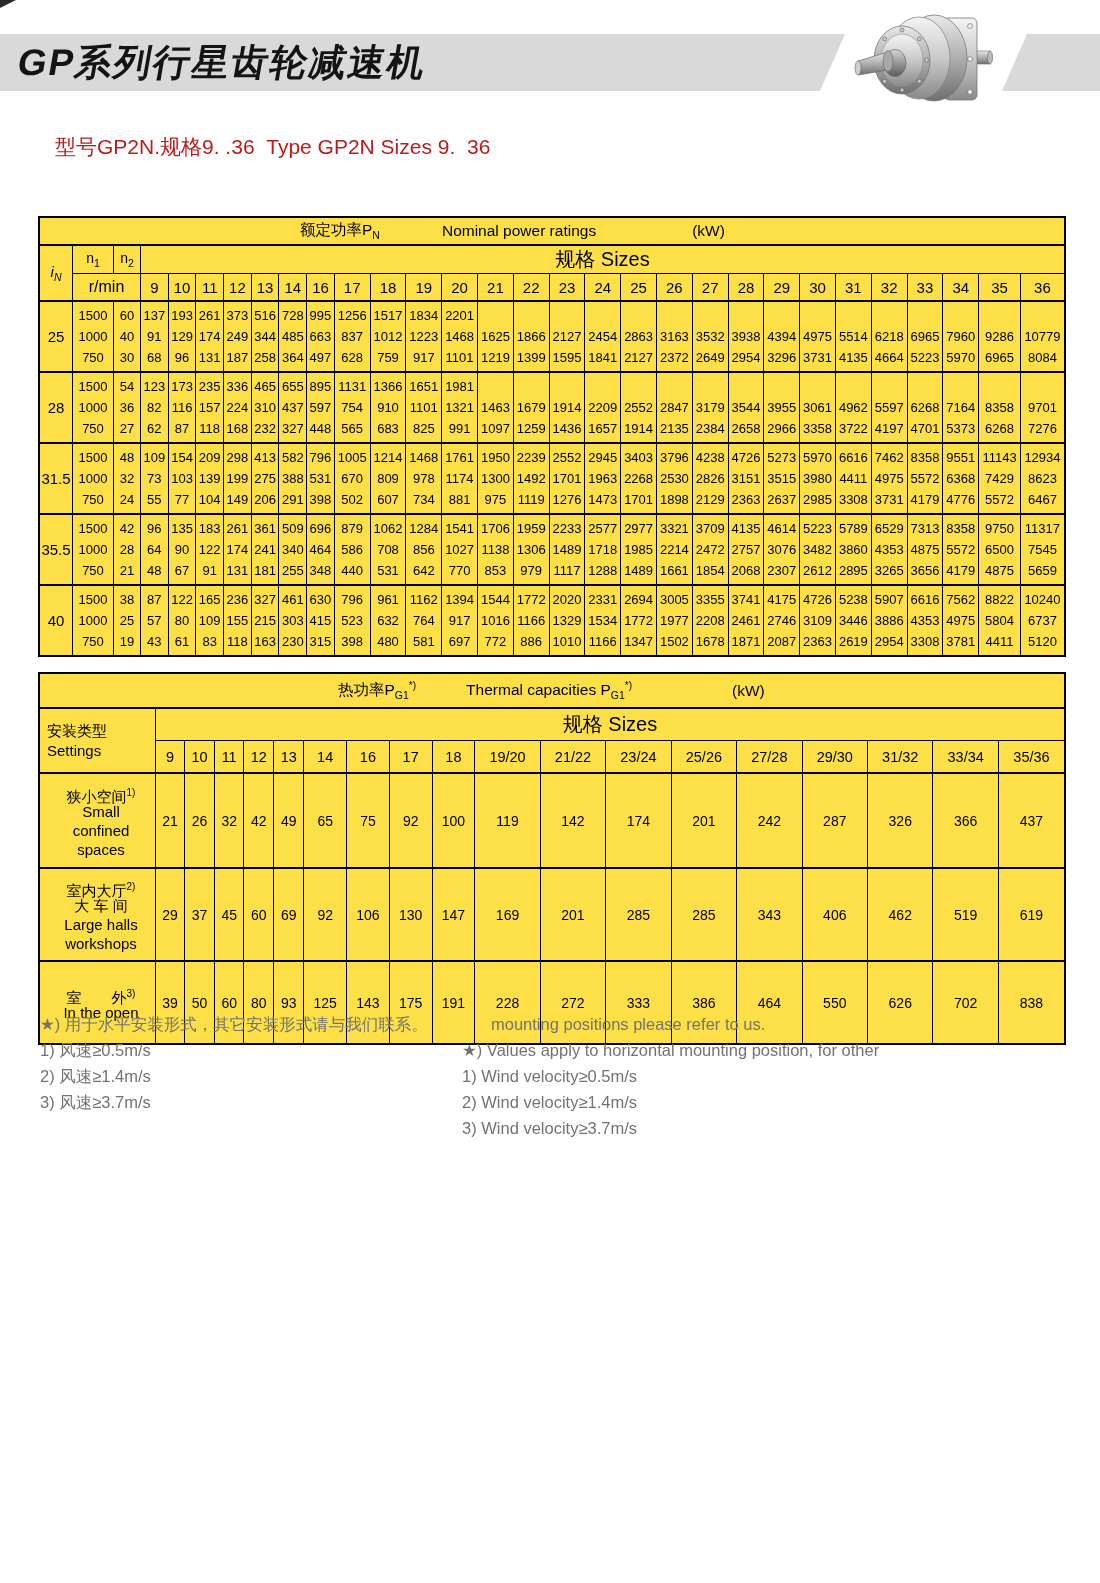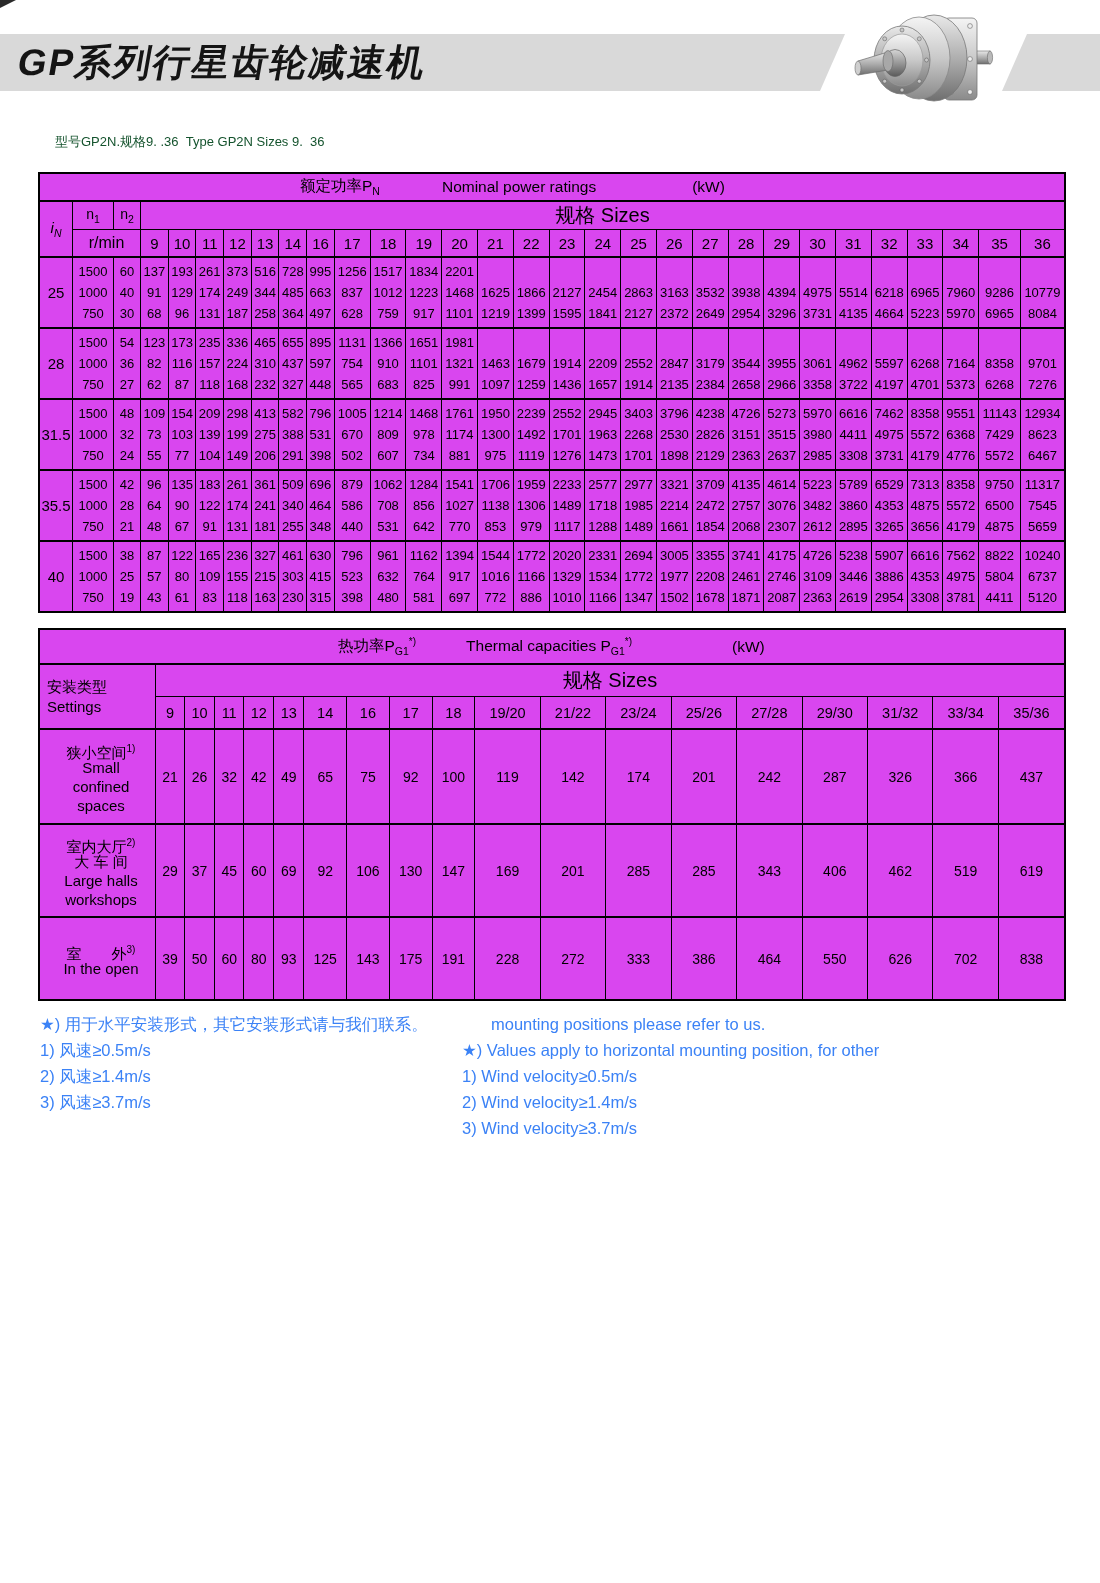--- a/index.html
+++ b/index.html
@@ -9,23 +9,23 @@
   .corner-mark{position:absolute;left:0;top:0;width:16px;height:8px;background:#2a2a2a;
         clip-path:polygon(0 0,100% 0,0 100%);}
   .band{position:absolute;left:0;top:34px;width:845px;height:57px;background:#d9d9d9;
         clip-path:polygon(0 0,100% 0,calc(100% - 25px) 100%,0 100%);
         display:flex;align-items:center;}
   .band-right{position:absolute;left:1002px;top:34px;width:98px;height:57px;background:#d9d9d9;
         clip-path:polygon(25px 0,100% 0,100% 100%,0 100%);}
   .title{font-size:37px;font-weight:bold;letter-spacing:2px;color:#141414;
         transform:skewX(-10deg);padding-left:18px;}
   .product{position:absolute;left:848px;top:5px;width:150px;height:107px;}
-  .subtitle{position:absolute;left:55px;top:133px;font-size:13px;white-space:pre;color:#14532d;}
+  .subtitle{position:absolute;left:55px;top:133px;font-size:21px;white-space:pre;color:#b91c1c;}
   
-  table{border-collapse:collapse;background:#d946ef;}
+  table{border-collapse:collapse;background:#fde047;margin-top:44px;}
   td{border:1px solid #000;text-align:center;vertical-align:middle;white-space:nowrap;padding:0;}
   sub{font-size:10.5px;}
   sup{font-size:10px;vertical-align:6px;}
   .ital{font-style:italic;}
   
   .ptable{position:absolute;left:38px;top:172px;width:1028px;border:2px solid #000;font-size:13px;}
   .ptable thead tr:nth-child(1) td{height:26px;border-bottom:2px solid #000;}
   .t1-head{display:flex;align-items:center;font-size:15.5px;}
   .h1cn{margin-left:260px;} .h1en{margin-left:62px;} .h1kw{margin-left:96px;}
   .c-in{width:30px;font-size:15px;}
@@ -45,21 +45,21 @@
   .ttable thead tr:nth-child(2) td{height:31px;}
   .size-h2{height:31px;font-size:14.5px;}
   .ttable tbody td{border-top:2px solid #000;}
   .ttable tbody tr:nth-child(1) td{height:93px;}
   .ttable tbody tr:nth-child(2) td{height:91px;}
   .ttable tbody tr:nth-child(3) td{height:81px;}
   .lbl-cell{text-align:left;padding-left:7px;}
   .tline{height:19px;line-height:19px;font-size:15px;white-space:pre;text-align:center;}
   .tval{font-size:14px;}
   
-  .fn{position:absolute;top:1011px;font-size:16.5px;line-height:26px;color:#3b82f6;}
+  .fn{position:absolute;top:1011px;font-size:16.5px;line-height:26px;color:#737373;}
   .fn-left{left:40px;} .fn-right{left:462px;}
   .fn .indent{padding-left:29px;}
 </style>
 </head>
 <body>
 
 <div class="page">
 
   <div class="corner-mark"></div>
 

